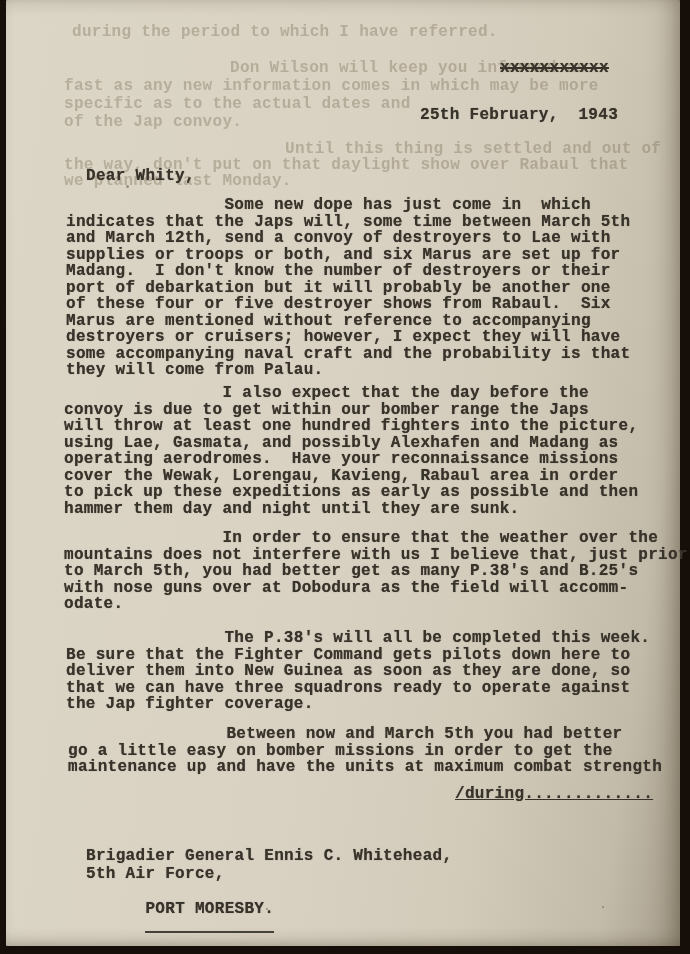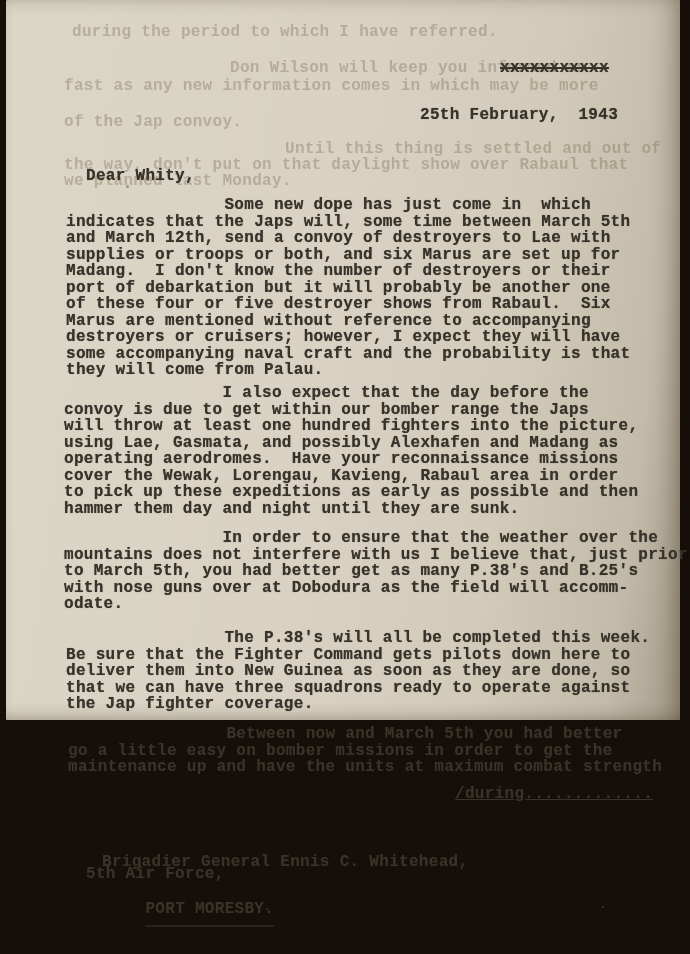--- a/index.html
+++ b/index.html
@@ -7,21 +7,21 @@
     position: relative;
     width: 690px;
     height: 954px;
     background: #160f09;
     overflow: hidden;
     font-family: "Liberation Mono", "DejaVu Sans Mono", monospace;
   }
   .paper {
     position: absolute;
     left: 6px; top: 0;
-    width: 674px; height: 720px;
+    width: 674px; height: 946px;
     background: linear-gradient(98deg, #dcd6c7 0%, #d9d2c3 48%, #d2cbba 72%, #c3bbaa 90%, #a59c8a 100%);
     box-shadow:
       inset -16px 0 24px -10px rgba(64, 53, 36, 0.40),
       inset 0 -10px 16px -9px rgba(64, 53, 36, 0.30),
       inset 0 8px 16px -12px rgba(95, 85, 65, 0.25);
     border-radius: 1px;
   }
   .txt {
     position: absolute;
     font-size: 16px;
@@ -39,38 +39,39 @@
     letter-spacing: 0.3px;
     font-weight: 700;
     color: rgba(122, 109, 84, 0.38);
     filter: blur(0.4px);
     white-space: pre;
   }
   .strike { text-decoration: line-through; text-decoration-thickness: 2px; }
   .underlined {
     display: inline-block;
     border-bottom: 2.5px solid rgba(45, 40, 30, 0.85);
-    padding-bottom: 8px;
+    padding-bottom: 14px;
   }
   .speck {
     position: absolute;
     background: #5f584a;
     border-radius: 50%;
     opacity: 0.55;
   }
 </style>
 </head>
 <body>
 
 <div id="stage">
   <div class="paper">
 
     <div class="ghost" style="left:66px;  top:24px;">during the period to which I have referred.</div>
     <div class="ghost" style="left:224px; top:60px;">Don Wilson will keep you informed as</div>
     <div class="ghost" style="left:58px;  top:78px;">fast as any new information comes in which may be more</div>
+    <div class="ghost" style="left:58px;  top:96px;">specific as to the actual dates and</div>
     <div class="ghost" style="left:58px;  top:114px;">of the Jap convoy.</div>
     <div class="ghost" style="left:279px; top:141px;">Until this thing is settled and out of</div>
     <div class="ghost" style="left:58px;  top:157px;">the way, don't put on that daylight show over Rabaul that</div>
     <div class="ghost" style="left:58px;  top:173px;">we planned last Monday.</div>
 
     <div class="txt strike" style="left:494px; top:60px;">xxxxxxxxxxx</div>
     <div class="txt" style="left:414px; top:107px;">25th February,  1943</div>
 
     <div class="txt" style="left:80px; top:168px;text-align:center;">Dear Whity,</div>
 
@@ -102,21 +103,21 @@
 Be sure that the Fighter Command gets pilots down here to
 deliver them into New Guinea as soon as they are done, so
 that we can have three squadrons ready to operate against
 the Jap fighter coverage.</div>
     <div class="txt" style="left:62px; top:726px;">                Between now and March 5th you had better
 go a little easy on bomber missions in order to get the
 maintenance up and have the units at maximum combat strength</div>
 
     <div class="txt" style="left:449px; top:786px;text-decoration:underline;">/during.............</div>
 
-    <div class="txt" style="left:96px; top:848px;margin-top:6px;">Brigadier General Ennis C. Whitehead,</div>
+    <div class="txt" style="left:80px; top:848px;">Brigadier General Ennis C. Whitehead,</div>
     <div class="txt" style="left:80px; top:866px;">5th Air Force,</div>
     <div class="txt" style="left:80px; top:884px;">
       <span class="underlined">PORT MORESBY.</span>
     </div>
 
     <div class="speck" style="left:120px; top:185px; width:3px; height:3px;"></div>
     <div class="speck" style="left:260px; top:908px; width:2px; height:2px;"></div>
     <div class="speck" style="left:596px; top:906px; width:2px; height:2px;"></div>
   </div>
 </div>

